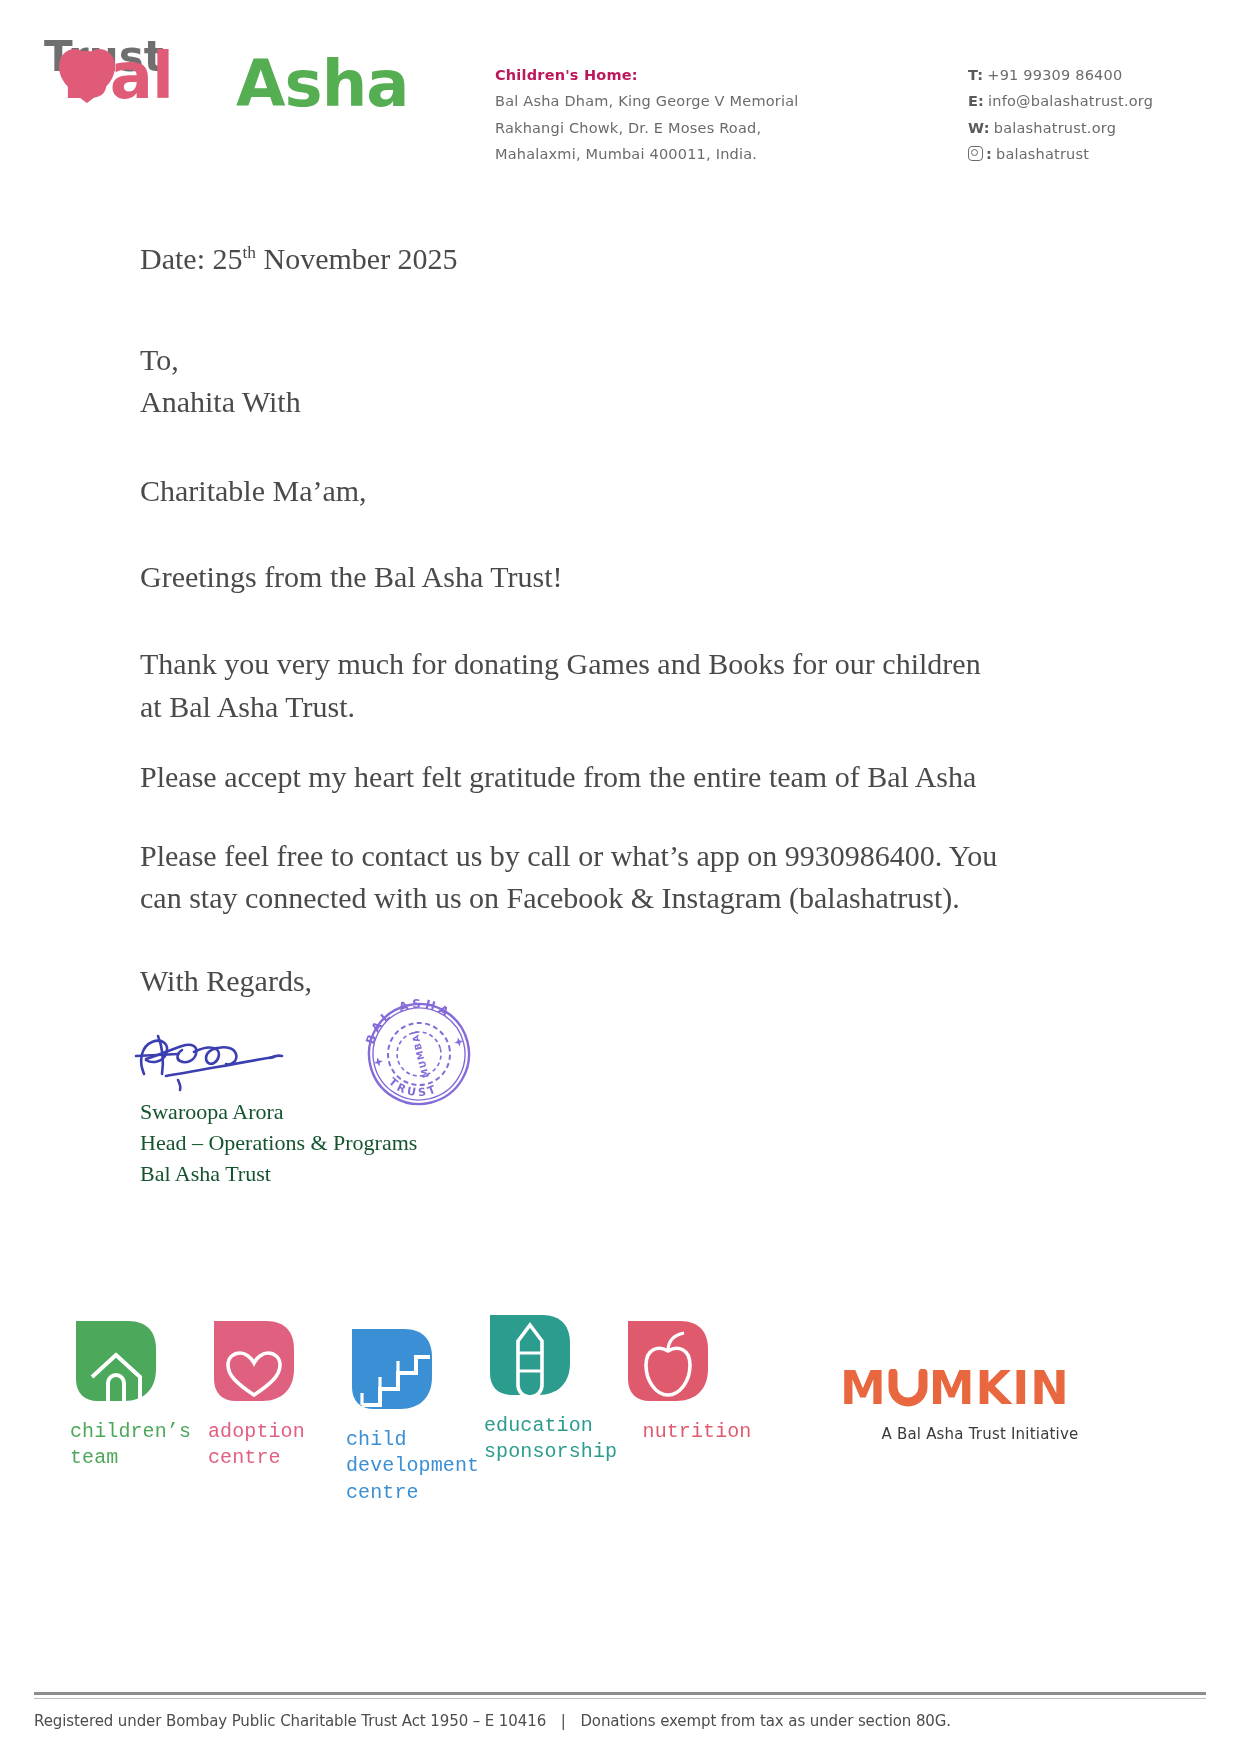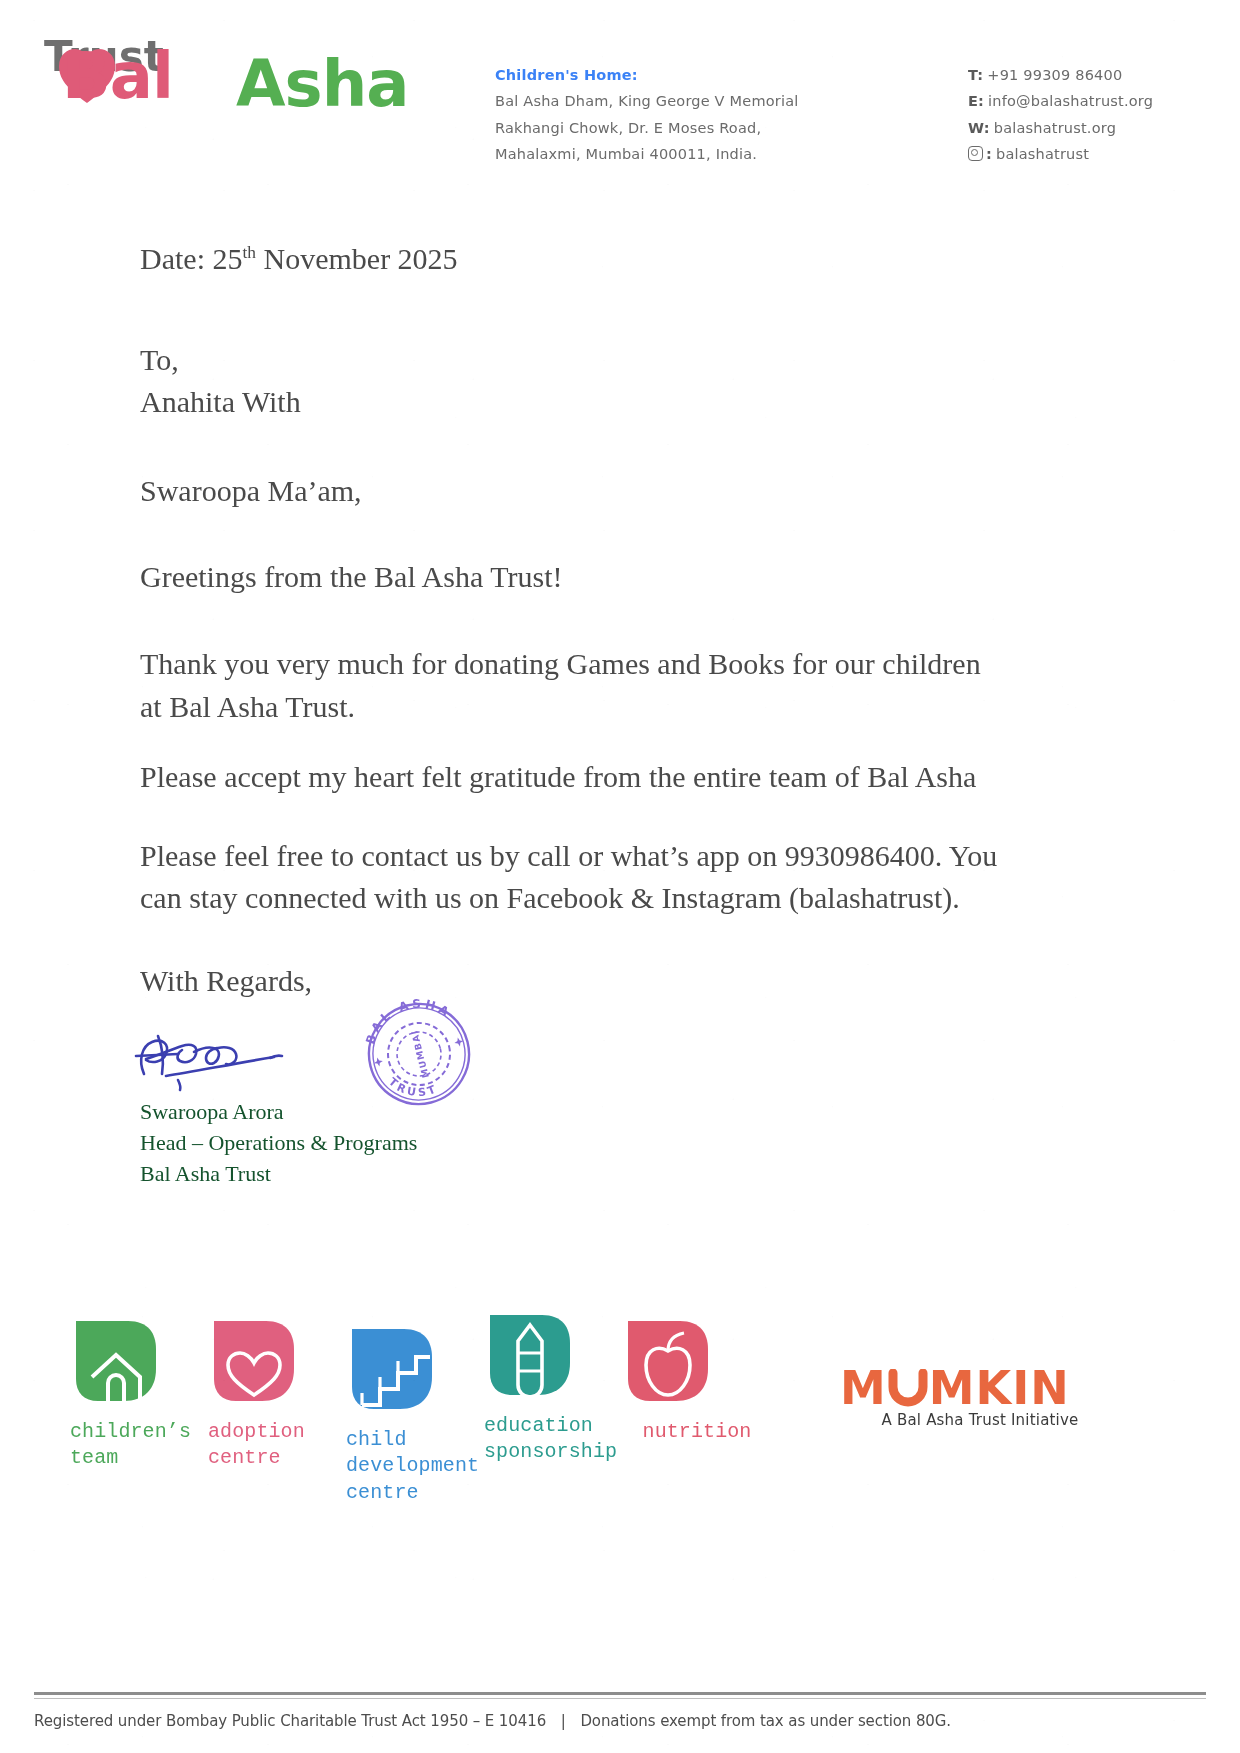--- a/index.html
+++ b/index.html
@@ -91,21 +91,21 @@
     top: 36px;
     width: 400px;
     font-family: "DejaVu Sans", sans-serif;
     font-size: 14.5px;
     line-height: 1.82;
     color: #6b6b6b;
     letter-spacing: 0.2px;
   }
   .addr-block .addr-title {
     font-weight: 700;
-    color: #3b82f6;
+    color: #be185d;
   }
   .contact-block {
     position: absolute;
     left: 968px;
     top: 36px;
     width: 250px;
     font-family: "DejaVu Sans", sans-serif;
     font-size: 14.5px;
     line-height: 1.82;
     color: #6b6b6b;
@@ -224,20 +224,21 @@
     color: #e8673f;
     letter-spacing: 1px;
     line-height: 1;
     display: flex;
     align-items: center;
   }
   .mumkin-sub {
     font-family: "DejaVu Sans", sans-serif;
     font-size: 15px;
     color: #3b3b3b;
+    margin-top: 14px;
     letter-spacing: 0.2px;
     text-align: center;
   }
 
   
   .foot-rule {
     position: absolute;
     left: 34px;
     top: 1692px;
     width: 1172px;
@@ -313,21 +314,21 @@
       <span>Date:</span>
       <span>25</span><sup>th</sup>
       <span>November 2025</span>
     </p>
 
     <p class="para" style="margin-bottom:46px;">
       <span class="line">To,</span>
       <span class="line">Anahita With</span>
     </p>
 
-    <p class="para" style="margin-bottom:44px;">Swaroopa Ma’am,</p>
+    <p class="para" style="margin-bottom:44px;">Charitable Ma’am,</p>
 
     <p class="para" style="margin-bottom:44px;">Greetings from the Bal Asha Trust!</p>
 
     <p class="para" style="margin-bottom:28px;">
       <span class="line">Thank you very much for donating Games and Books for our children</span>
       <span class="line">at Bal Asha Trust.</span>
     </p>
 
     <p class="para" style="margin-bottom:36px;">
       <span class="line">Please accept my heart felt gratitude from the entire team of Bal Asha</span>

